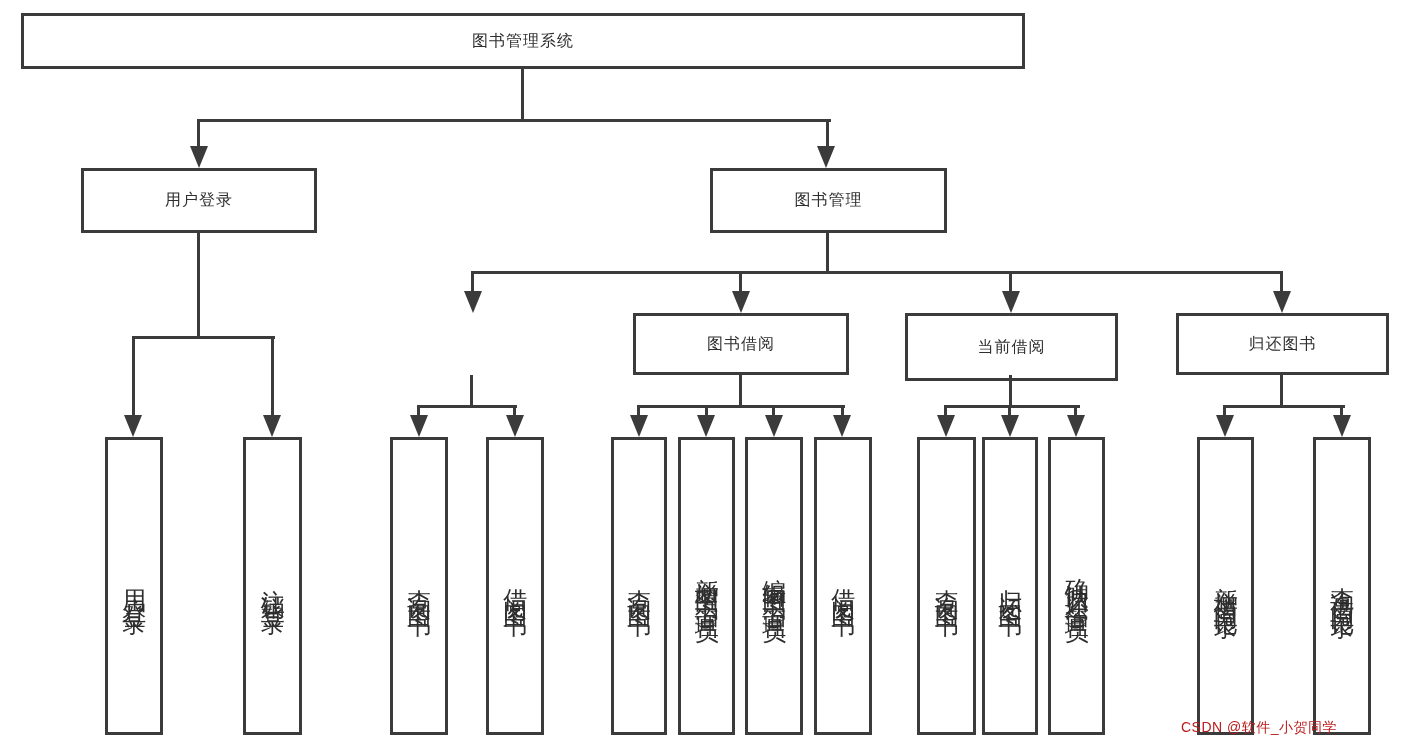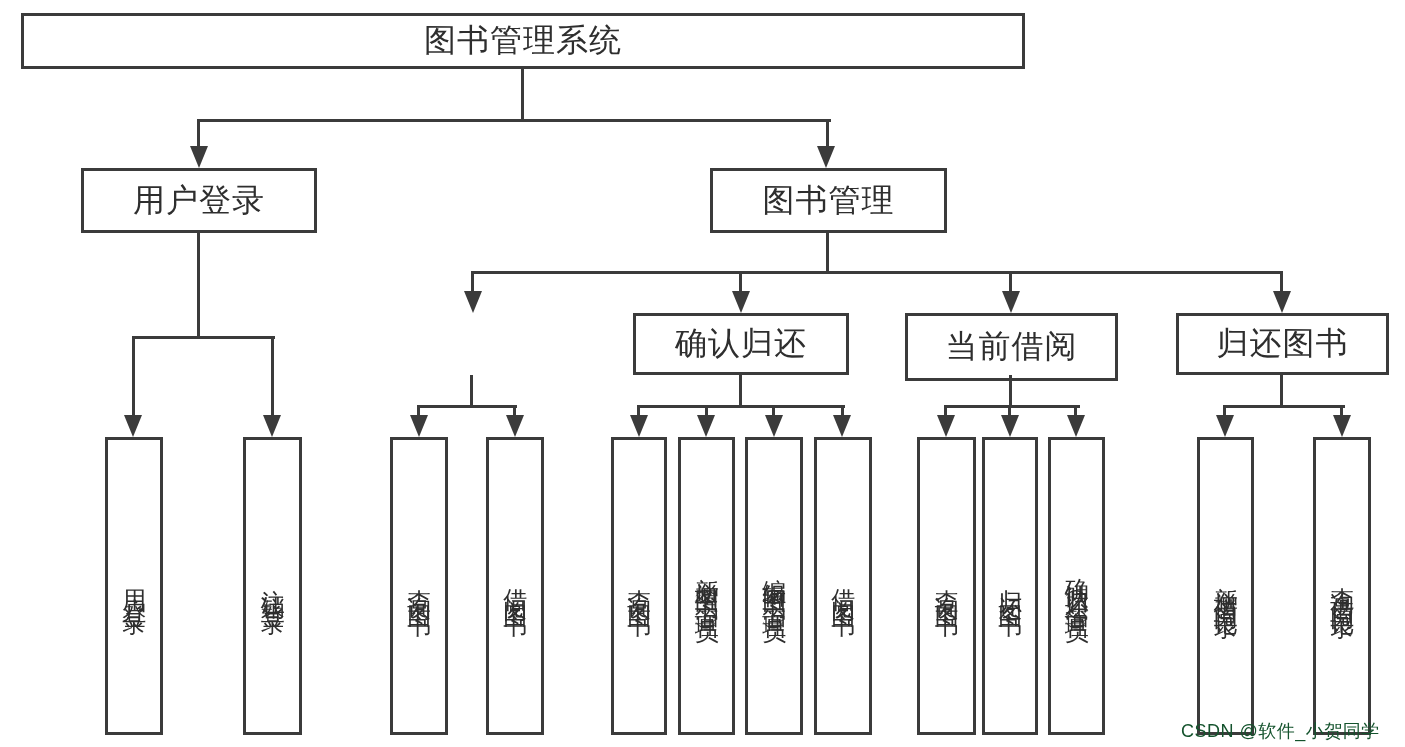--- a/index.html
+++ b/index.html
@@ -5,32 +5,32 @@
   html,body{margin:0;padding:0;background:#ffffff;}
   .stage{
     position:relative;width:1405px;height:747px;background:#ffffff;
     font-family:"Liberation Sans","DejaVu Sans",sans-serif;overflow:hidden;
   }
   .box{
     position:absolute;box-sizing:border-box;background:#ffffff;
     border:3px solid #3b3b3b;display:flex;align-items:center;justify-content:center;
     color:#2e2e2e;
   }
-  .hbox{font-size:32px;letter-spacing:1px;}
+  .hbox{font-size:16px;letter-spacing:1px;}
   .vbox{font-size:24px;}
   .vt{writing-mode:vertical-rl;text-orientation:mixed;letter-spacing:8px;line-height:1.1;}
   .vl{position:absolute;width:3px;background:#3b3b3b;}
   .hl{position:absolute;height:3px;background:#3b3b3b;}
   .ar{
     position:absolute;width:0;height:0;
     border-left:9px solid transparent;border-right:9px solid transparent;
     border-top:22px solid #3b3b3b;
   }
   .watermark{
-    position:absolute;left:1181px;top:719px;font-size:18px;color:#14532d;
+    position:absolute;left:1181px;top:719px;font-size:14px;color:#b91c1c;
     white-space:nowrap;z-index:5;letter-spacing:0.5px;
   }
 </style>
 </head>
 <body>
 
 <div class="stage">
 
   <div class="box hbox" style="left:21px;top:13px;width:1004px;height:56px">
     <span>图书管理系统</span>
@@ -62,21 +62,21 @@
   <div class="vl" style="left:471px;top:271px;height:22px"></div>
   <div class="ar" style="left:464px;top:291px"></div>
   <div class="vl" style="left:739px;top:271px;height:22px"></div>
   <div class="ar" style="left:732px;top:291px"></div>
   <div class="vl" style="left:1009px;top:271px;height:22px"></div>
   <div class="ar" style="left:1002px;top:291px"></div>
   <div class="vl" style="left:1280px;top:271px;height:22px"></div>
   <div class="ar" style="left:1273px;top:291px"></div>
 
   <div class="box hbox" style="left:633px;top:313px;width:216px;height:62px">
-    <span>确认归还</span>
+    <span>图书借阅</span>
   </div>
   <div class="box hbox" style="left:905px;top:313px;width:213px;height:68px">
     <span>当前借阅</span>
   </div>
   <div class="box hbox" style="left:1176px;top:313px;width:213px;height:62px">
     <span>归还图书</span>
   </div>
 
   <div class="vl" style="left:470px;top:375px;height:33px"></div>
   <div class="hl" style="left:417px;top:405px;width:100px"></div>

